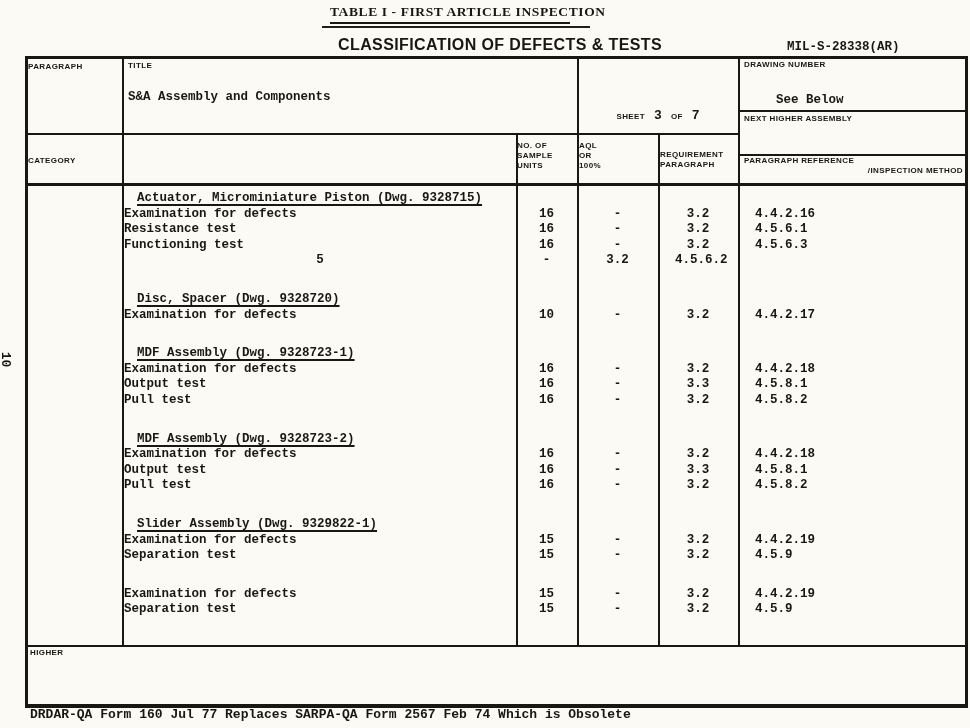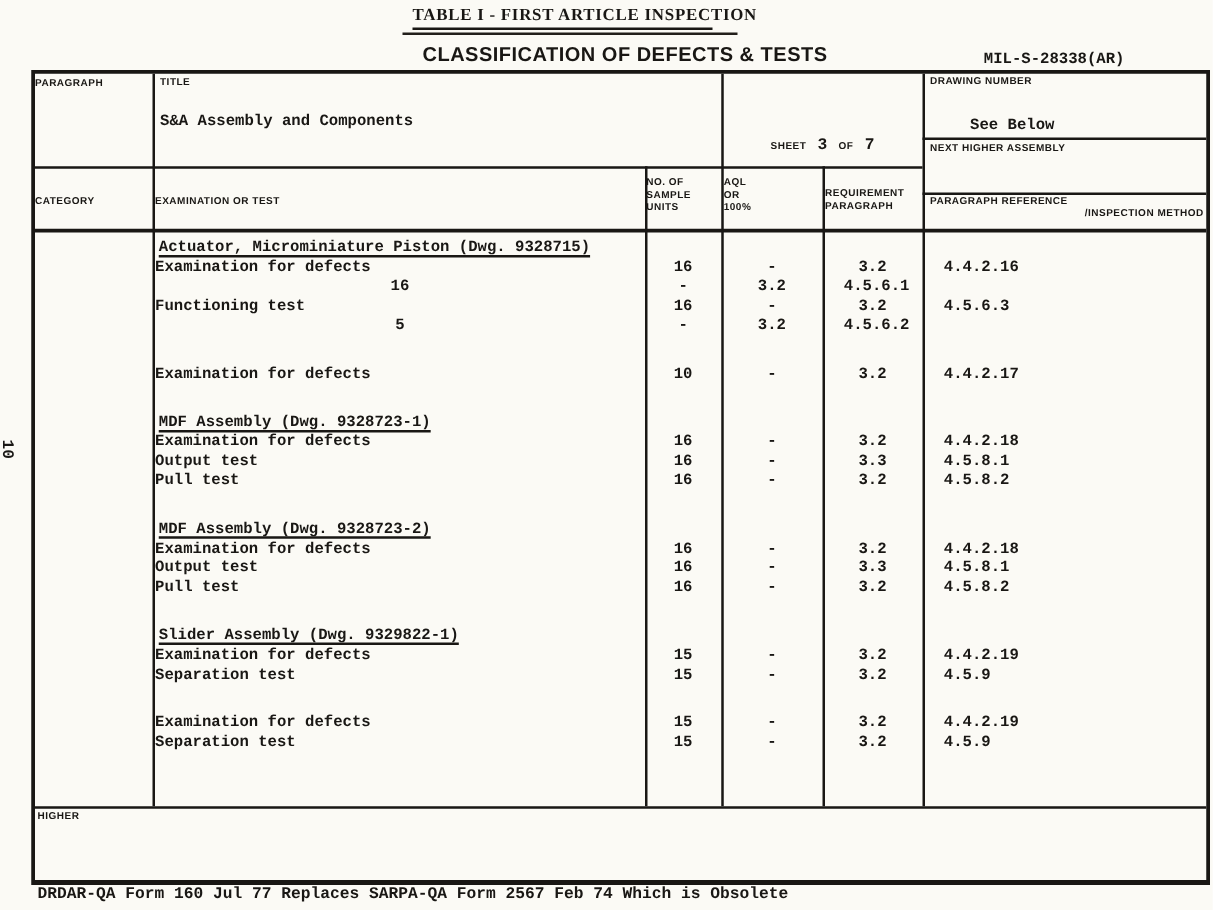--- a/index.html
+++ b/index.html
@@ -36,21 +36,21 @@
   }
   .lbl.center{text-align:left;}
   .mono-val{position:absolute;font-weight:bold;font-size:12.5px;white-space:nowrap;}
   .sheet-group{position:absolute;left:579px;top:95px;width:158px;display:flex;justify-content:center;align-items:baseline;gap:9px;margin-top:13px;}
   .sheet-group .lbl-inline{font-family:"Liberation Sans","DejaVu Sans",sans-serif;font-weight:bold;font-size:8px;letter-spacing:.4px;}
   .sheet-group .num{font-weight:bold;font-size:13px;}
   
   .tbody{position:absolute;left:124px;top:186px;width:843px;padding-top:5px;}
   .row{display:grid;grid-template-columns:392px 61px 81px 80px 229px;height:15.6px;line-height:15.6px;
     font-weight:bold;font-size:12.5px;white-space:nowrap;}
-  .row .heading{grid-column:1 / span 3;padding-left:3px;}
+  .row .heading{grid-column:1 / span 3;padding-left:13px;}
   .row .heading span{text-decoration:underline;text-underline-offset:2.5px;text-decoration-thickness:1.5px;}
   .c-test{}
   .c-n,.c-aql,.c-req{text-align:center;}
   .c-ref{padding-left:17px;}
   .spacer{height:23px;}
   .footer{position:absolute;left:30px;top:707px;font-weight:bold;font-size:13px;white-space:nowrap;}
 </style>
 </head>
 <body>
 
@@ -84,21 +84,20 @@
     <span class="num">3</span>
     <span class="lbl-inline">OF</span>
     <span class="num">7</span>
   </div>
 
   <div class="lbl" style="left:744px;top:60px">DRAWING NUMBER</div>
   <div class="mono-val" style="left:776px;top:93px">See Below</div>
   <div class="lbl" style="left:744px;top:114px">NEXT HIGHER ASSEMBLY</div>
 
   <div class="lbl center" style="left:28px;top:156px;width:94px">CATEGORY</div>
-  <div class="lbl center" style="left:124px;top:156px;width:392px">EXAMINATION OR TEST</div>
   <div class="lbl center" style="left:517px;top:141px;width:72px">NO. OF
 SAMPLE
 UNITS</div>
   <div class="lbl center" style="left:579px;top:141px;width:79px">AQL
 OR
 100%</div>
   <div class="lbl center" style="left:660px;top:150px;width:78px">REQUIREMENT
 PARAGRAPH</div>
   <div class="lbl" style="left:744px;top:156px">PARAGRAPH REFERENCE</div>
   <div class="lbl" style="left:744px;top:166px;width:219px;text-align:right">/INSPECTION METHOD</div>
@@ -108,39 +107,43 @@
         <div class="heading"><span>Actuator, Microminiature Piston (Dwg. 9328715)</span></div>
       </div>
       <div class="row">
         <div class="c-test">Examination for defects</div>
         <div class="c-n">16</div>
         <div class="c-aql">-</div>
         <div class="c-req">3.2</div>
         <div class="c-ref">4.4.2.16</div>
       </div>
       <div class="row">
+        <div class="c-test">Resistance test</div>
         <div class="c-n">16</div>
         <div class="c-aql">-</div>
         <div class="c-req">3.2</div>
         <div class="c-ref">4.5.6.1</div>
       </div>
       <div class="row">
         <div class="c-test">Functioning test</div>
         <div class="c-n">16</div>
         <div class="c-aql">-</div>
         <div class="c-req">3.2</div>
         <div class="c-ref">4.5.6.3</div>
       </div>
       <div class="row">
         <div class="c-n">5</div>
         <div class="c-aql">-</div>
         <div class="c-req">3.2</div>
         <div class="c-ref">4.5.6.2</div>
       </div>
       <div class="spacer"></div>
+      <div class="row">
+        <div class="heading"><span>Disc, Spacer (Dwg. 9328720)</span></div>
+      </div>
       <div class="row">
         <div class="c-test">Examination for defects</div>
         <div class="c-n">10</div>
         <div class="c-aql">-</div>
         <div class="c-req">3.2</div>
         <div class="c-ref">4.4.2.17</div>
       </div>
       <div class="spacer"></div>
       <div class="row">
         <div class="heading"><span>MDF Assembly (Dwg. 9328723-1)</span></div>

